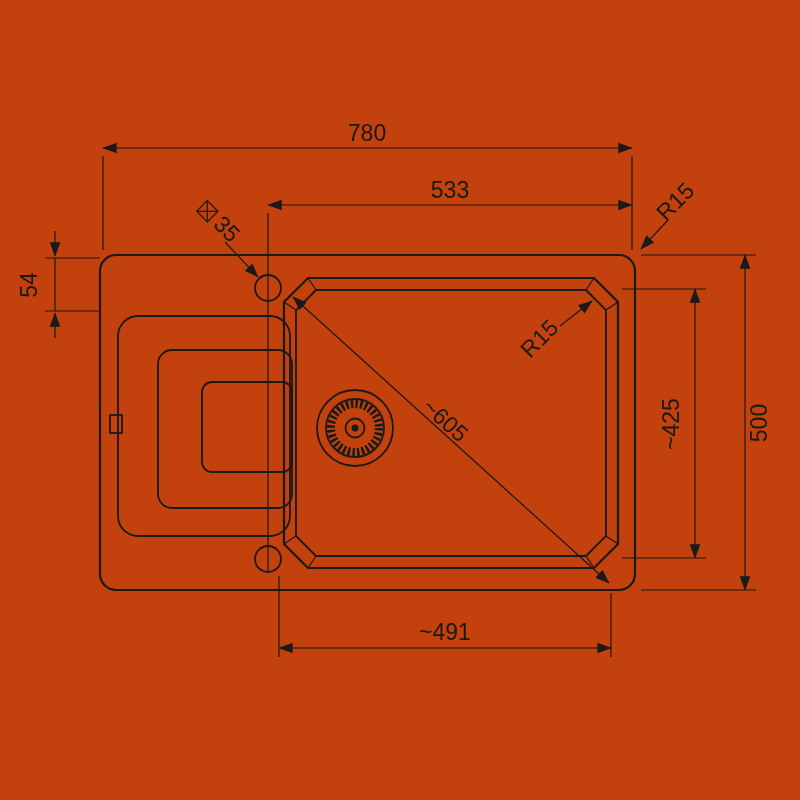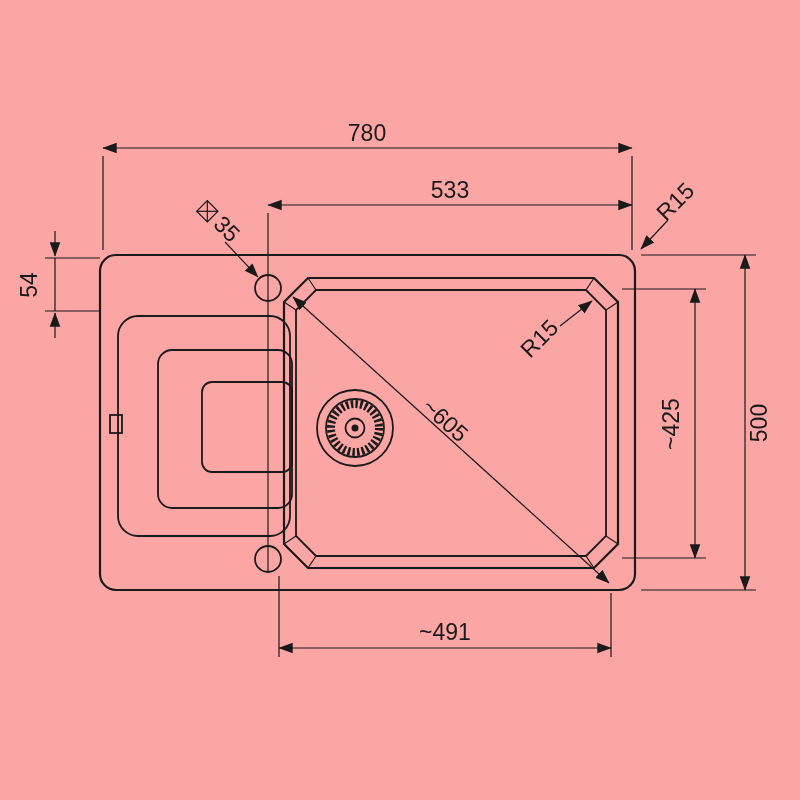--- a/index.html
+++ b/index.html
@@ -1,16 +1,16 @@
 <!DOCTYPE html>
 <html><head>
 <meta charset="utf-8">
 <style>
   html,body{margin:0;padding:0;background:#ffffff;}
-  .canvas{width:800px;height:800px;position:relative;background:#fca5a5;overflow:hidden;}
+  .canvas{width:800px;height:800px;position:relative;background:#c2410c;overflow:hidden;}
   svg{display:block;}
   text{font-family:"Liberation Sans","DejaVu Sans",sans-serif;font-size:23px;fill:#1a1a1a;}
   .thick{stroke:#1a1a1a;stroke-width:2.2;fill:none;}
   .med{stroke:#1a1a1a;stroke-width:1.8;fill:none;}
   .thin{stroke:#1a1a1a;stroke-width:1.2;fill:none;}
 </style>
 </head>
 <body>
 
 <div class="canvas">

